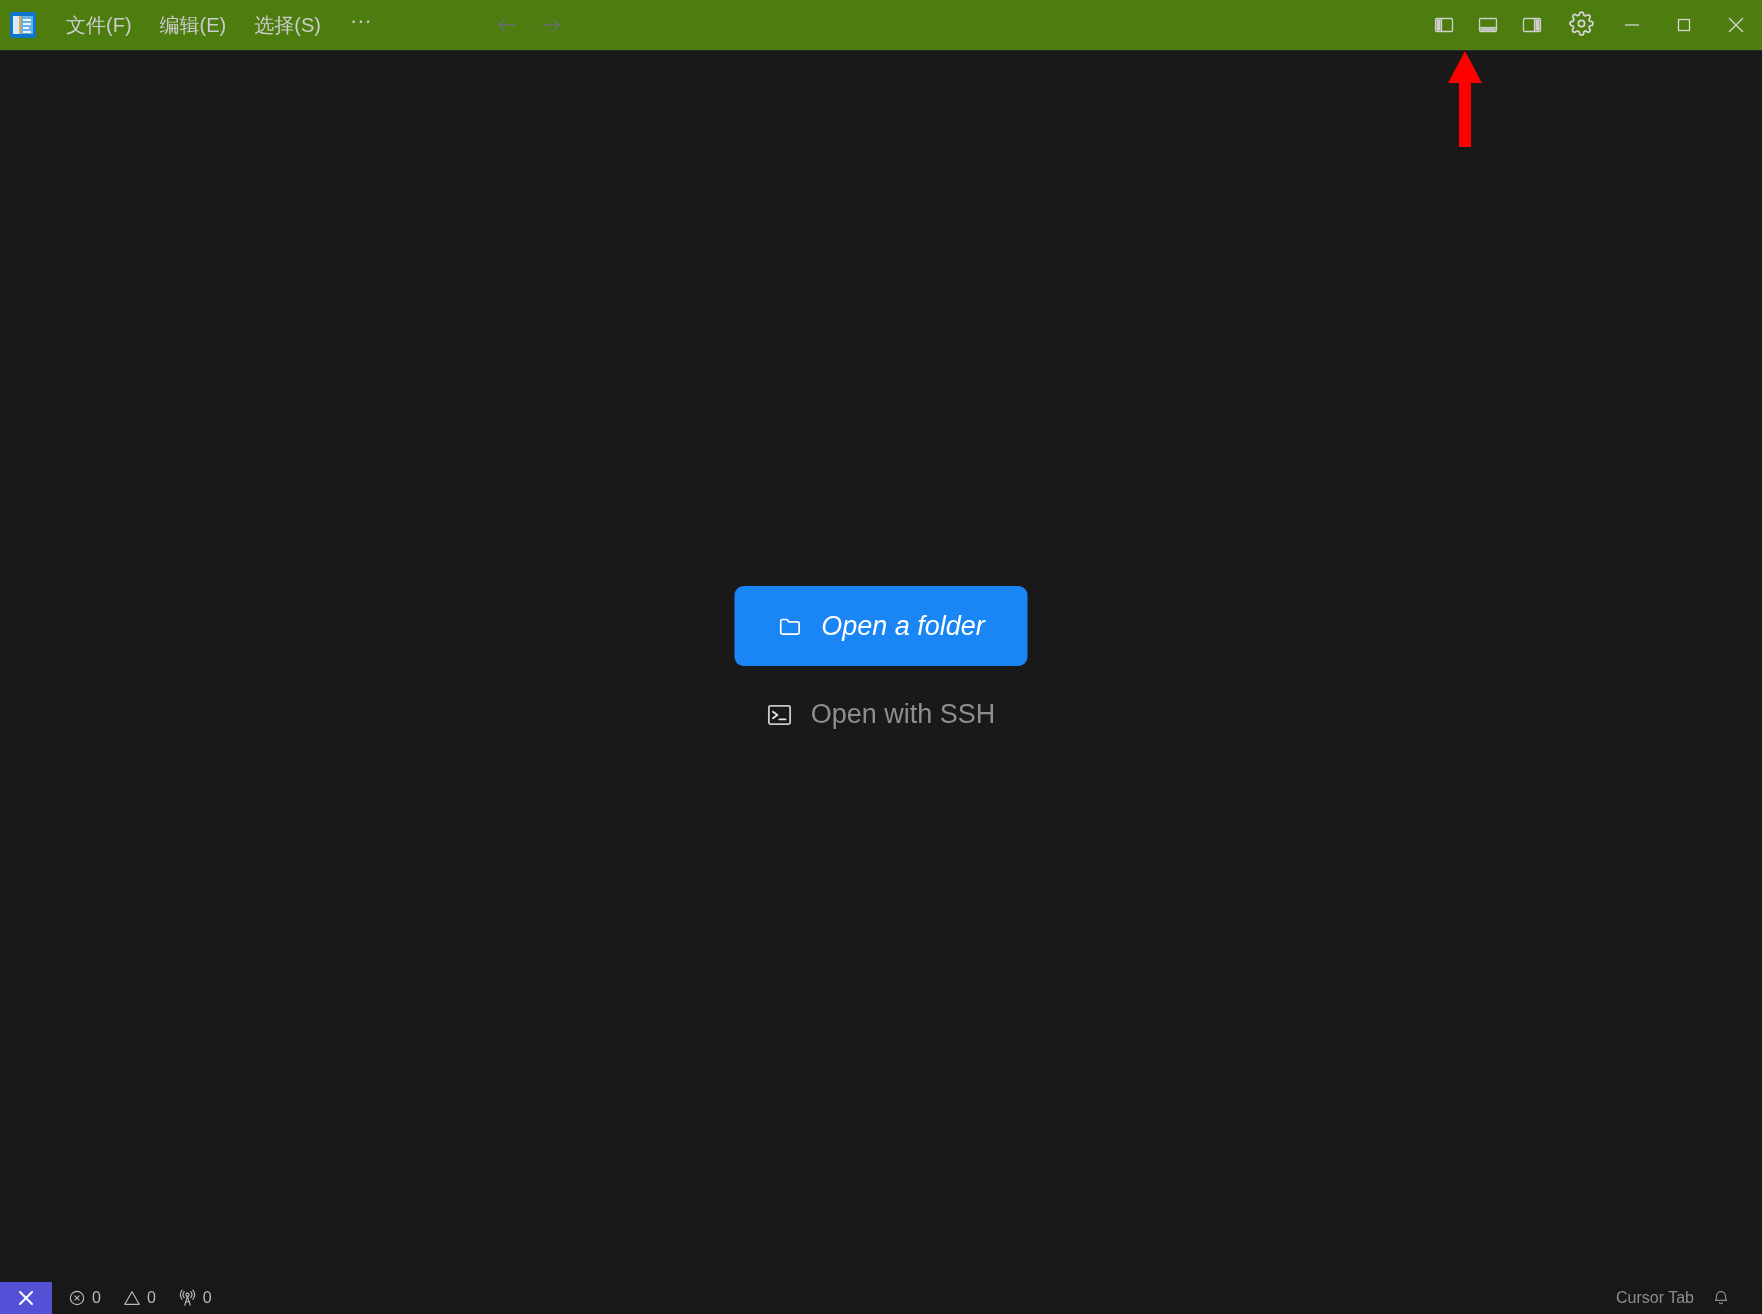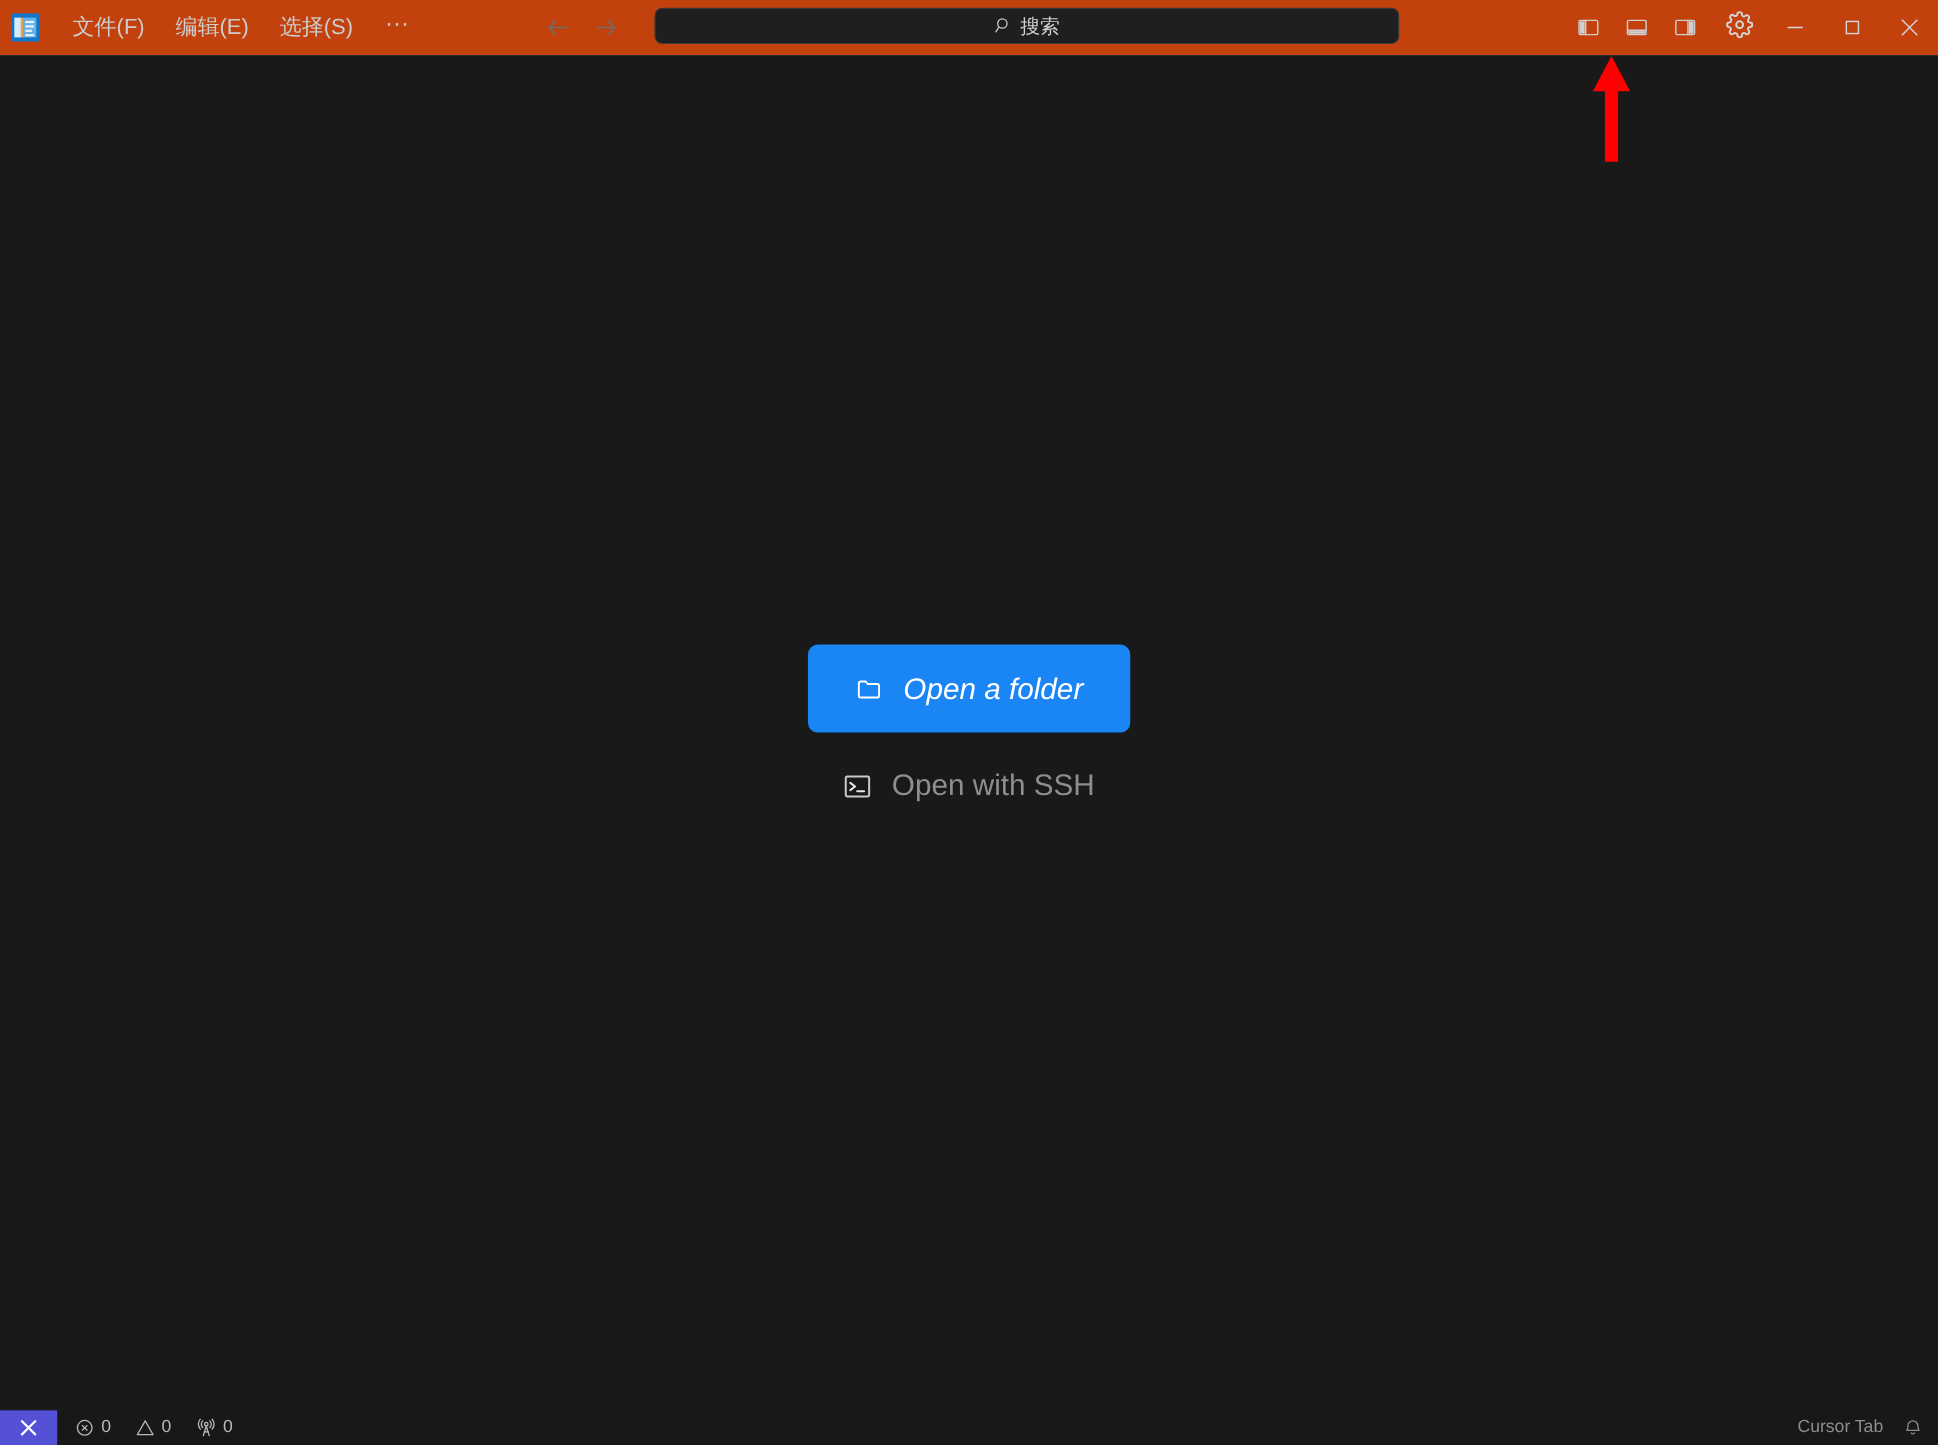--- a/index.html
+++ b/index.html
@@ -22,21 +22,21 @@
     background: #191919;
     display: flex;
     flex-direction: column;
   }
 
   
   .titlebar {
     position: relative;
     height: 50px;
     min-height: 50px;
-    background: #c2410c;
+    background: #4d7c0f;
     border-bottom: 1px solid #2b2b2b;
     display: flex;
     align-items: center;
     flex: 0 0 auto;
   }
   .tb-left {
     display: flex;
     align-items: center;
     height: 100%;
     padding-left: 10px;
@@ -263,21 +263,21 @@
   }
   .sb-item svg { display: block; }
   .sb-item .sb-count {
     font-size: 16px;
     color: #b9b9b9;
   }
   .sb-spacer { flex: 1 1 auto; }
   .sb-right {
     display: flex;
     align-items: center;
-    padding-right: 14px;
+    padding-right: 32px;
     gap: 18px;
   }
   .sb-text {
     font-size: 16px;
     color: #8d8d8d;
     line-height: 1;
   }
   .bell-icon { width: 18px; height: 18px; display: block; }
 </style>
 </head>
@@ -317,31 +317,20 @@
           </svg>
         </span>
         <span>
           <svg class="nav-arrow" viewBox="0 0 24 24" fill="none" stroke="currentColor" stroke-width="1.4" stroke-linecap="round" stroke-linejoin="round">
             <line x1="4" y1="12" x2="20" y2="12"></line>
             <polyline points="14,6 20,12 14,18"></polyline>
           </svg>
         </span>
       </div>
 
-      <div class="search-box">
-        <div class="search-inner">
-          <span>
-            <svg class="search-icon" viewBox="0 0 20 20" fill="none" stroke="currentColor" stroke-width="1.4" stroke-linecap="round">
-              <circle cx="8.5" cy="7.5" r="5"></circle>
-              <line x1="4.8" y1="11.4" x2="1.6" y2="16.5"></line>
-            </svg>
-          </span>
-          <span class="search-placeholder">搜索</span>
-        </div>
-      </div>
 
     </div>
 
     <div class="tb-right">
 
       <div class="layout-btn">
         <span>
           <svg width="22" height="22" viewBox="0 0 22 22" fill="none" stroke="#cfcfcf" stroke-width="1.3">
             <rect x="2.5" y="4.5" width="17" height="13" rx="1.2"></rect>
             <line x1="8.5" y1="4.5" x2="8.5" y2="17.5"></line>

